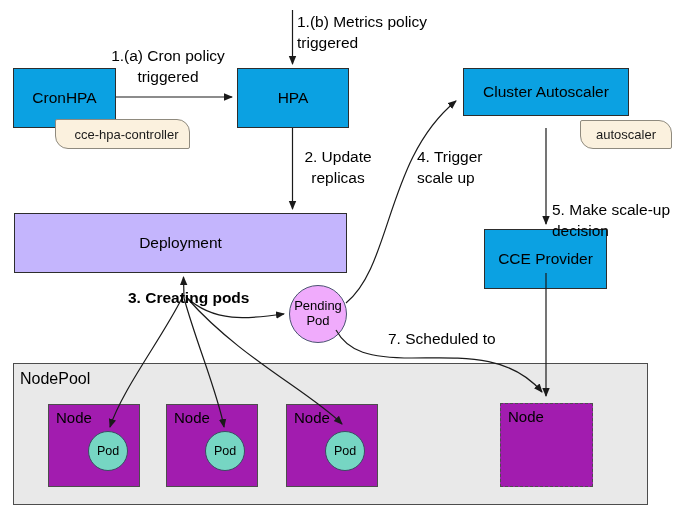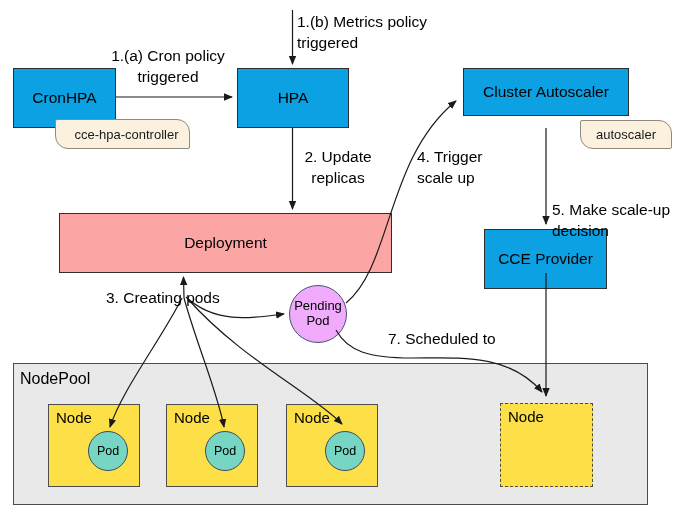--- a/index.html
+++ b/index.html
@@ -5,39 +5,39 @@
   html,body{margin:0;padding:0;background:#fff;}
   .canvas{
     position:relative;width:697px;height:519px;background:#ffffff;
     font-family:"Liberation Sans",sans-serif;color:#000;overflow:hidden;
   }
   .box{
     position:absolute;display:flex;align-items:center;justify-content:center;
     font-size:15.5px;box-sizing:border-box;text-align:center;
   }
   .blue{background:#0ba1e2;border:1.5px solid #2d2d2d;}
-  .teal{background:#fca5a5;border:1.5px solid #2d2d2d;margin-left:45px;}
+  .teal{background:#c4b5fd;border:1.5px solid #2d2d2d;}
   .tag{
     position:absolute;background:#fbf1de;border:1.3px solid #8f8a7e;
     border-radius:2px 13px 2px 13px;display:flex;align-items:center;justify-content:center;
     font-size:13px;box-sizing:border-box;color:#1a1a1a;
   }
   .circle{
     position:absolute;border-radius:50%;display:flex;align-items:center;justify-content:center;
     text-align:center;box-sizing:border-box;line-height:1.15;
   }
   .pending{background:#f0abfc;border:1.4px solid #4a5370;font-size:13px;white-space:pre-line;}
   .podc{background:#76d6c3;border:1.4px solid #3c4a63;font-size:12.5px;}
   .nodepool{
     position:absolute;left:13px;top:363px;width:635px;height:142px;
     background:#e9e9e9;border:1.6px solid #4d4d4d;box-sizing:border-box;
   }
   .nodepool-label{position:absolute;left:20px;top:370px;font-size:16px;}
   .node{
-    position:absolute;background:#fde047;border:1.4px solid #4d4d4d;
+    position:absolute;background:#a21caf;border:1.4px solid #4d4d4d;
     box-sizing:border-box;font-size:15px;
   }
   .node.dashed{border:1.4px dashed #4d4d4d;}
   .node .nlabel{position:absolute;left:7px;top:4px;}
   .lbl{position:absolute;font-size:15.5px;line-height:1.35;white-space:pre-line;}
   .center{text-align:center;}
   svg.overlay{position:absolute;left:0;top:0;pointer-events:none;}
 </style>
 </head>
 <body>
@@ -118,20 +118,20 @@
       <path d="M336,330 C348,352 370,358 412,358 C458,358 509,353 542,392" marker-end="url(#arr)"></path>
     </g>
   </svg>
 
   <div class="lbl center" style="left:104px;top:46px;width:128px;">1.(a) Cron policy
 triggered</div>
   <div class="lbl" style="left:297px;top:12px;">1.(b) Metrics policy
 triggered</div>
   <div class="lbl center" style="left:296px;top:147px;width:84px;">2. Update
 replicas</div>
-  <div class="lbl" style="left:106px;top:288px;">3. Creating pods</div>
+  <div class="lbl" style="left:128px;top:288px;font-weight:bold;">3. Creating pods</div>
   <div class="lbl" style="left:417px;top:147px;">4. Trigger
 scale up</div>
   <div class="lbl" style="left:552px;top:174px;margin-top:26px;">5. Make scale-up
 decision</div>
   <div class="lbl" style="left:388px;top:329px;">7. Scheduled to</div>
 
 </div>
 
 </body></html>

